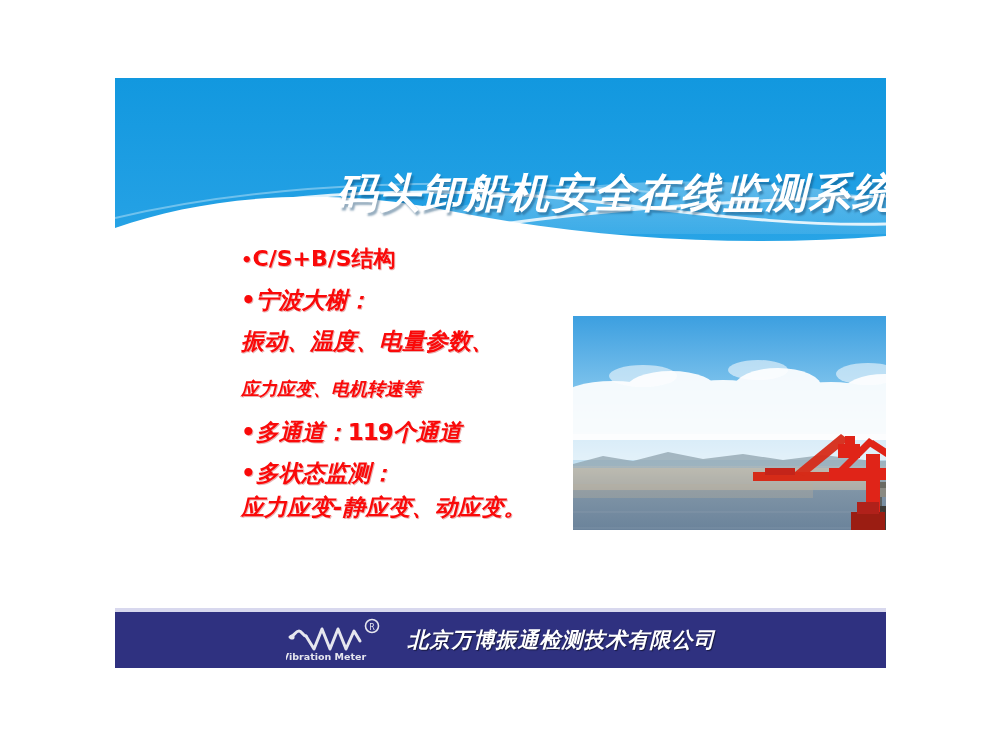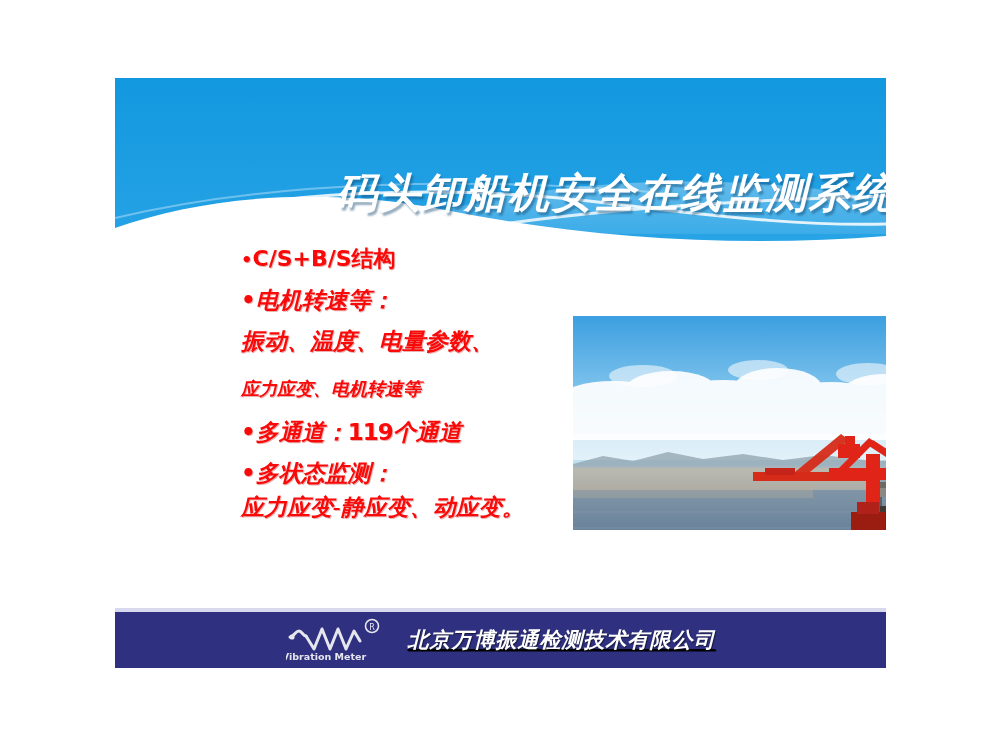--- a/index.html
+++ b/index.html
@@ -73,21 +73,21 @@
     white-space:nowrap;
     text-shadow:1px 1px 0 rgba(180,0,0,0.30);
   }
   .b1{font-size:22px; margin-bottom:19px; font-style:normal; letter-spacing:0px;}
   .b1 .dot{font-size:18px;}
   .b2{font-size:23px; margin-bottom:18px;}
   .b3{font-size:23px; margin-bottom:27px;}
   .b4{font-size:18px; margin-bottom:23px;}
   .b5{font-size:23px; margin-bottom:18px;}
   .b6{font-size:23px; margin-bottom:11px;}
-  .b7{font-size:23px; margin-bottom:28px;font-family:Liberation Serif, serif;}
+  .b7{font-size:23px; margin-bottom:28px;}
   .num{font-style:normal;font-weight:bold;letter-spacing:-1px;}
 
   
   .footer{
     position:absolute;
     left:115px; top:608px;
     width:771px; height:60px;
     background:#2f3180;
     overflow:hidden;
   }
@@ -100,21 +100,21 @@
     left:0; top:4px; width:771px; height:56px;
     display:flex; align-items:center; justify-content:center; gap:14px;
   }
   .logo{
     position:relative;
     width:108px;height:46px;
     flex:0 0 auto;
   }
   .logo svg{display:block;}
   .brand{
-    display:flex;align-items:center;line-height:1;text-decoration:underline;
+    display:flex;align-items:center;line-height:1;
   }
   .brand .cn{
     color:#ffffff;
     font-size:21px;
     font-weight:bold;
     font-style:italic;
     letter-spacing:1px;
     text-shadow:1px 1px 1px rgba(0,0,0,0.5);
     white-space:nowrap;
   }
@@ -283,21 +283,21 @@
       </svg>
     </div>
 
     <div class="title">码头卸船机安全在线监测系统</div>
 
     <div class="body">
       <div class="ln b1">
         <span class="dot">•</span><span>C/S+B/S结构</span>
       </div>
       <div class="ln b2">
-        <span>•</span><span>电机转速等：</span>
+        <span>•</span><span>宁波大榭：</span>
       </div>
       <div class="ln b3">
         <span>振动、温度、电量参数、</span>
       </div>
       <div class="ln b4">
         <span>应力应变、电机转速等</span>
       </div>
       <div class="ln b5">
         <span>•</span><span>多通道：</span><span class="num">119</span><span>个通道</span>
       </div>

